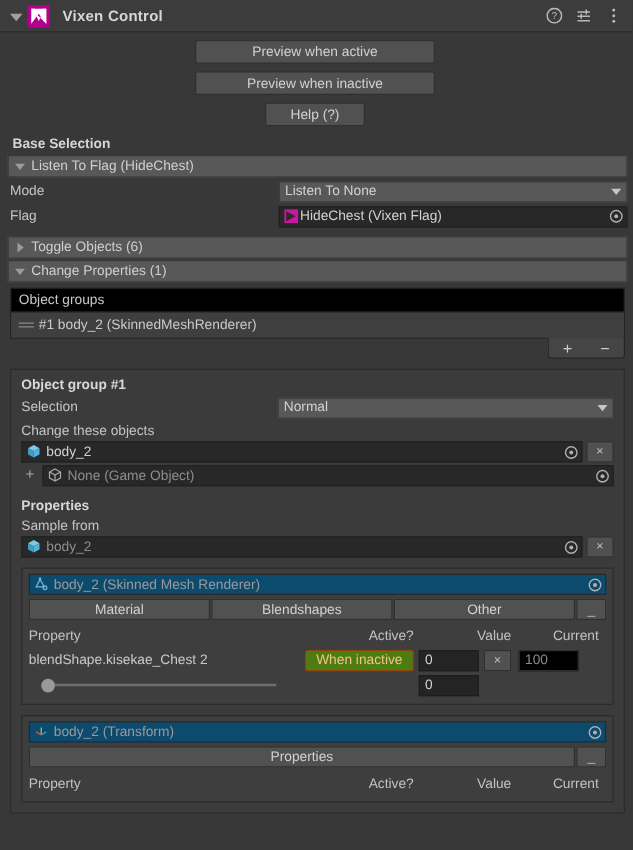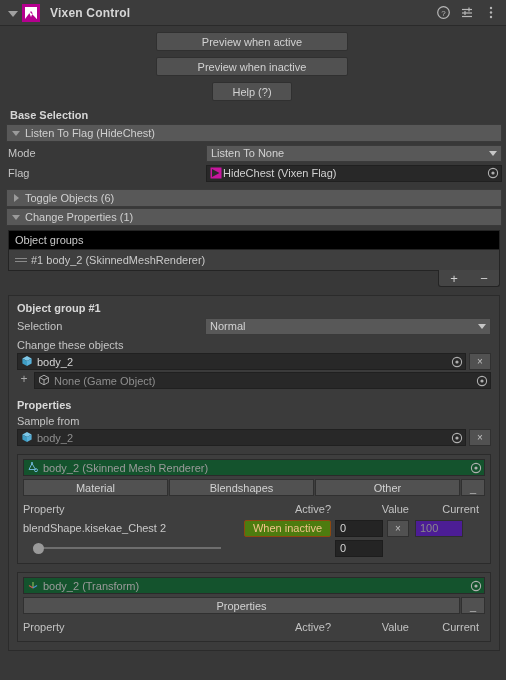--- a/index.html
+++ b/index.html
@@ -68,21 +68,21 @@
     border-left: 4.5px solid transparent; border-right: 4.5px solid transparent;
     border-top: 5px solid #9b9b9b;
   }
   .foldout-bar .tri.closed::before {
     left: 3px; top: 1px;
     border-top: 4.5px solid transparent; border-bottom: 4.5px solid transparent;
     border-left: 5px solid #9b9b9b; border-right: none;
   }
 
   
-  .prop-row { display: flex; align-items: center; height: 18px; margin: 2px 4px 0 8px; }
+  .prop-row { display: flex; align-items: center; height: 18px; margin: 2px 4px 0 8px; gap: 17px; }
   .prop-label { width: 198px; color: #c4c4c4; font-size: 11px; flex: none; }
   .dropdown {
     flex: 1; height: 17px; background: #585858; border: 1px solid #3a3a3a;
     display: flex; align-items: center; padding: 0 4px; color: #d2d2d2; font-size: 11px;
   }
   .dropdown .caret { margin-left: auto; }
   .caret { width: 0; height: 0; border-left: 4px solid transparent; border-right: 4px solid transparent; border-top: 5px solid #c6c6c6; }
   .objfield {
     flex: 1; height: 17px; background: #282828; border: 1px solid #202020;
     display: flex; align-items: center; padding: 0 2px 0 3px; color: #d2d2d2; font-size: 11px;
@@ -134,21 +134,21 @@
   .cube-ico { width: 13px; height: 13px; flex: none; margin-right: 3px; }
   .cube-ico svg, .flag-ico svg { display: block; }
 
   .dim { color: #8e8e8e; }
 
   
   .comp-box {
     margin-top: 8px; border: 1px solid #2b2b2b; background: #3e3e3e; padding: 4px 5px 6px 5px;
   }
   .comp-objfield {
-    height: 17px; background: #14532d; border: 1px solid #2a2a2a;
+    height: 17px; background: #0c4a6e; border: 1px solid #2a2a2a;
     display: flex; align-items: center; padding: 0 2px 0 3px; color: #9a9a9a; font-size: 11px;
   }
   .tabs { display: flex; margin-top: 3px; gap: 1px; }
   .tab {
     flex: 1; height: 17px; background: #515151; border: 1px solid #303030;
     display: flex; align-items: center; justify-content: center; color: #d2d2d2; font-size: 11px;
   }
   .tab-min { width: 24px; flex: none; color: #b5b5b5; }
   .wide-btn {
     height: 17px; background: #515151; border: 1px solid #303030;
@@ -166,21 +166,21 @@
   .vr-active { width: 90px; flex: none; display: flex; justify-content: flex-end; }
   .active-pill {
     background: #4d7c0f; border: 1px solid #8e4710; border-radius: 2px;
     color: #f2c48a; font-size: 11px; height: 17px; padding: 0 8px;
     display: flex; align-items: center; justify-content: center; white-space: nowrap;
   }
   .num-field {
     width: 48px; height: 17px; background: #242424; border: 1px solid #1d1d1d;
     color: #d4d4d4; font-size: 11px; display: flex; align-items: center; padding-left: 4px; flex: none;
   }
-  .num-field.readonly { background: #4c1d95; border-color: #2e2e2e; color: #8a8a8a; }
+  .num-field.readonly { background: #000000; border-color: #2e2e2e; color: #8a8a8a; }
 
   .slider-row { display: flex; align-items: center; height: 18px; margin-top: 1px; }
   .slider-track-wrap { width: 218px; flex: none; display: flex; align-items: center; padding-left: 10px; }
   .slider-track { position: relative; width: 188px; height: 12px; display: flex; align-items: center; }
   .slider-line { width: 100%; height: 2px; background: #6e6e6e; }
   .slider-knob {
     position: absolute; left: 0; width: 11px; height: 11px; border-radius: 50%; background: #9a9a9a;
   }
   .slider-gap { width: 90px; flex: none; }
 </style>

